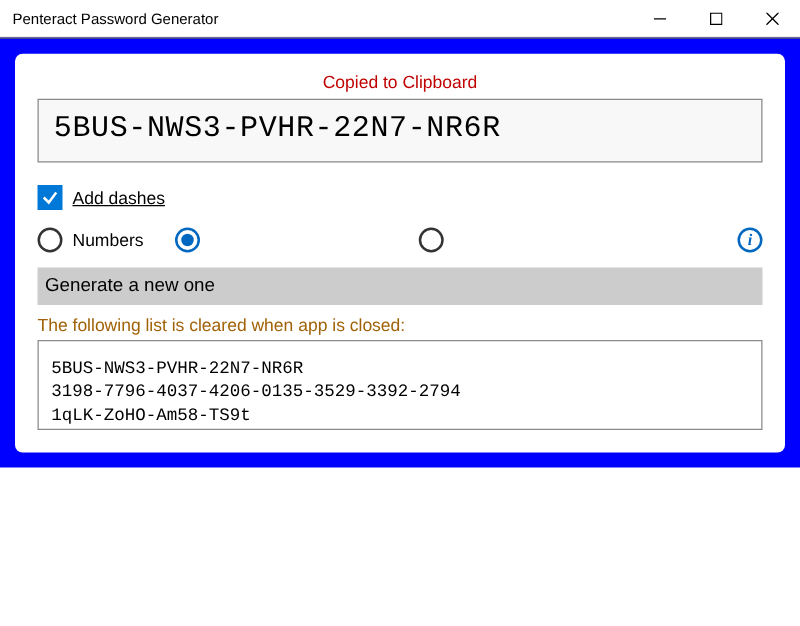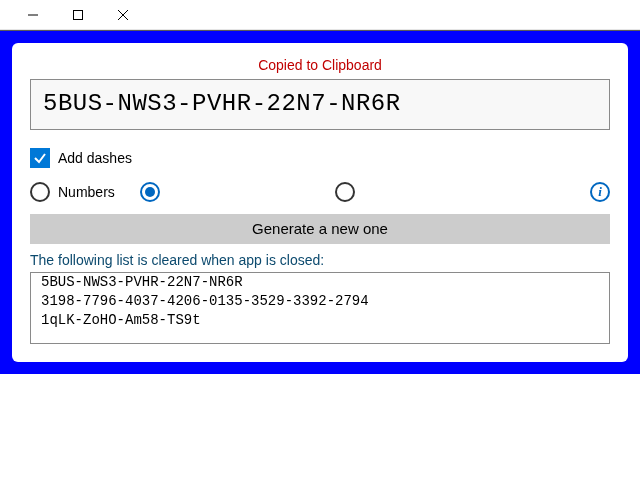--- a/index.html
+++ b/index.html
@@ -52,21 +52,21 @@
     padding: 10px 12px;
     font-family: Consolas, "Courier New", monospace;
     font-size: 24px;
     letter-spacing: 0.5px;
     line-height: 1.2;
     white-space: nowrap;
     overflow: hidden;
   }
   .row-check {
     margin-top: 18px;
-    display: flex; align-items: center; gap: 8px;
+    display: flex; align-items: center; gap: 8px; text-decoration: underline;
   }
   .chk {
     width: 20px; height: 20px;
     background: #0078d7;
     display: flex; align-items: center; justify-content: center;
   }
   .chk svg { display: block; }
   .row-radio {
     margin-top: 14px;
     display: flex; align-items: center; gap: 0;
@@ -93,46 +93,47 @@
     width: 20px; height: 20px; border: 2px solid #0067c0; border-radius: 50%;
     display: flex; align-items: center; justify-content: center;
     color: #0067c0; font-weight: 600; font-size: 13px; font-style: italic;
     font-family: Georgia, serif;
   }
   .gen-btn {
     margin-top: 12px;
     background: #cccccc;
     border: none;
     height: 30px;
-    text-align: center;
+    text-align: left;
     font-size: 15px;
     cursor: default;
   }
   .note {
     margin-top: 8px;
-    color: #0c4a6e;
+    color: #a16207;
     font-size: 14px;
   }
   .history {
     margin-top: 4px;
     flex: 1;
     border: 1px solid #8a8a8a;
     background: #fff;
-    padding: 0 10px;
+    padding: 13px 10px;
     font-family: Consolas, "Courier New", monospace;
     font-size: 14px;
     line-height: 1.35;
     white-space: pre;
     overflow: hidden;
   }
 </style>
 </head>
 <body>
 
 <div class="titlebar">
+  <div class="title">Penteract Password Generator</div>
   <div class="ctrl">
     <svg width="10" height="10" viewBox="0 0 10 10">
         <path d="M0 5 H10" stroke="#000" stroke-width="1"></path>
       </svg>
   </div>
   <div class="ctrl">
     <svg width="10" height="10" viewBox="0 0 10 10">
         <rect x="0.5" y="0.5" width="9" height="9" fill="none" stroke="#000" stroke-width="1"></rect>
       </svg>
   </div>

